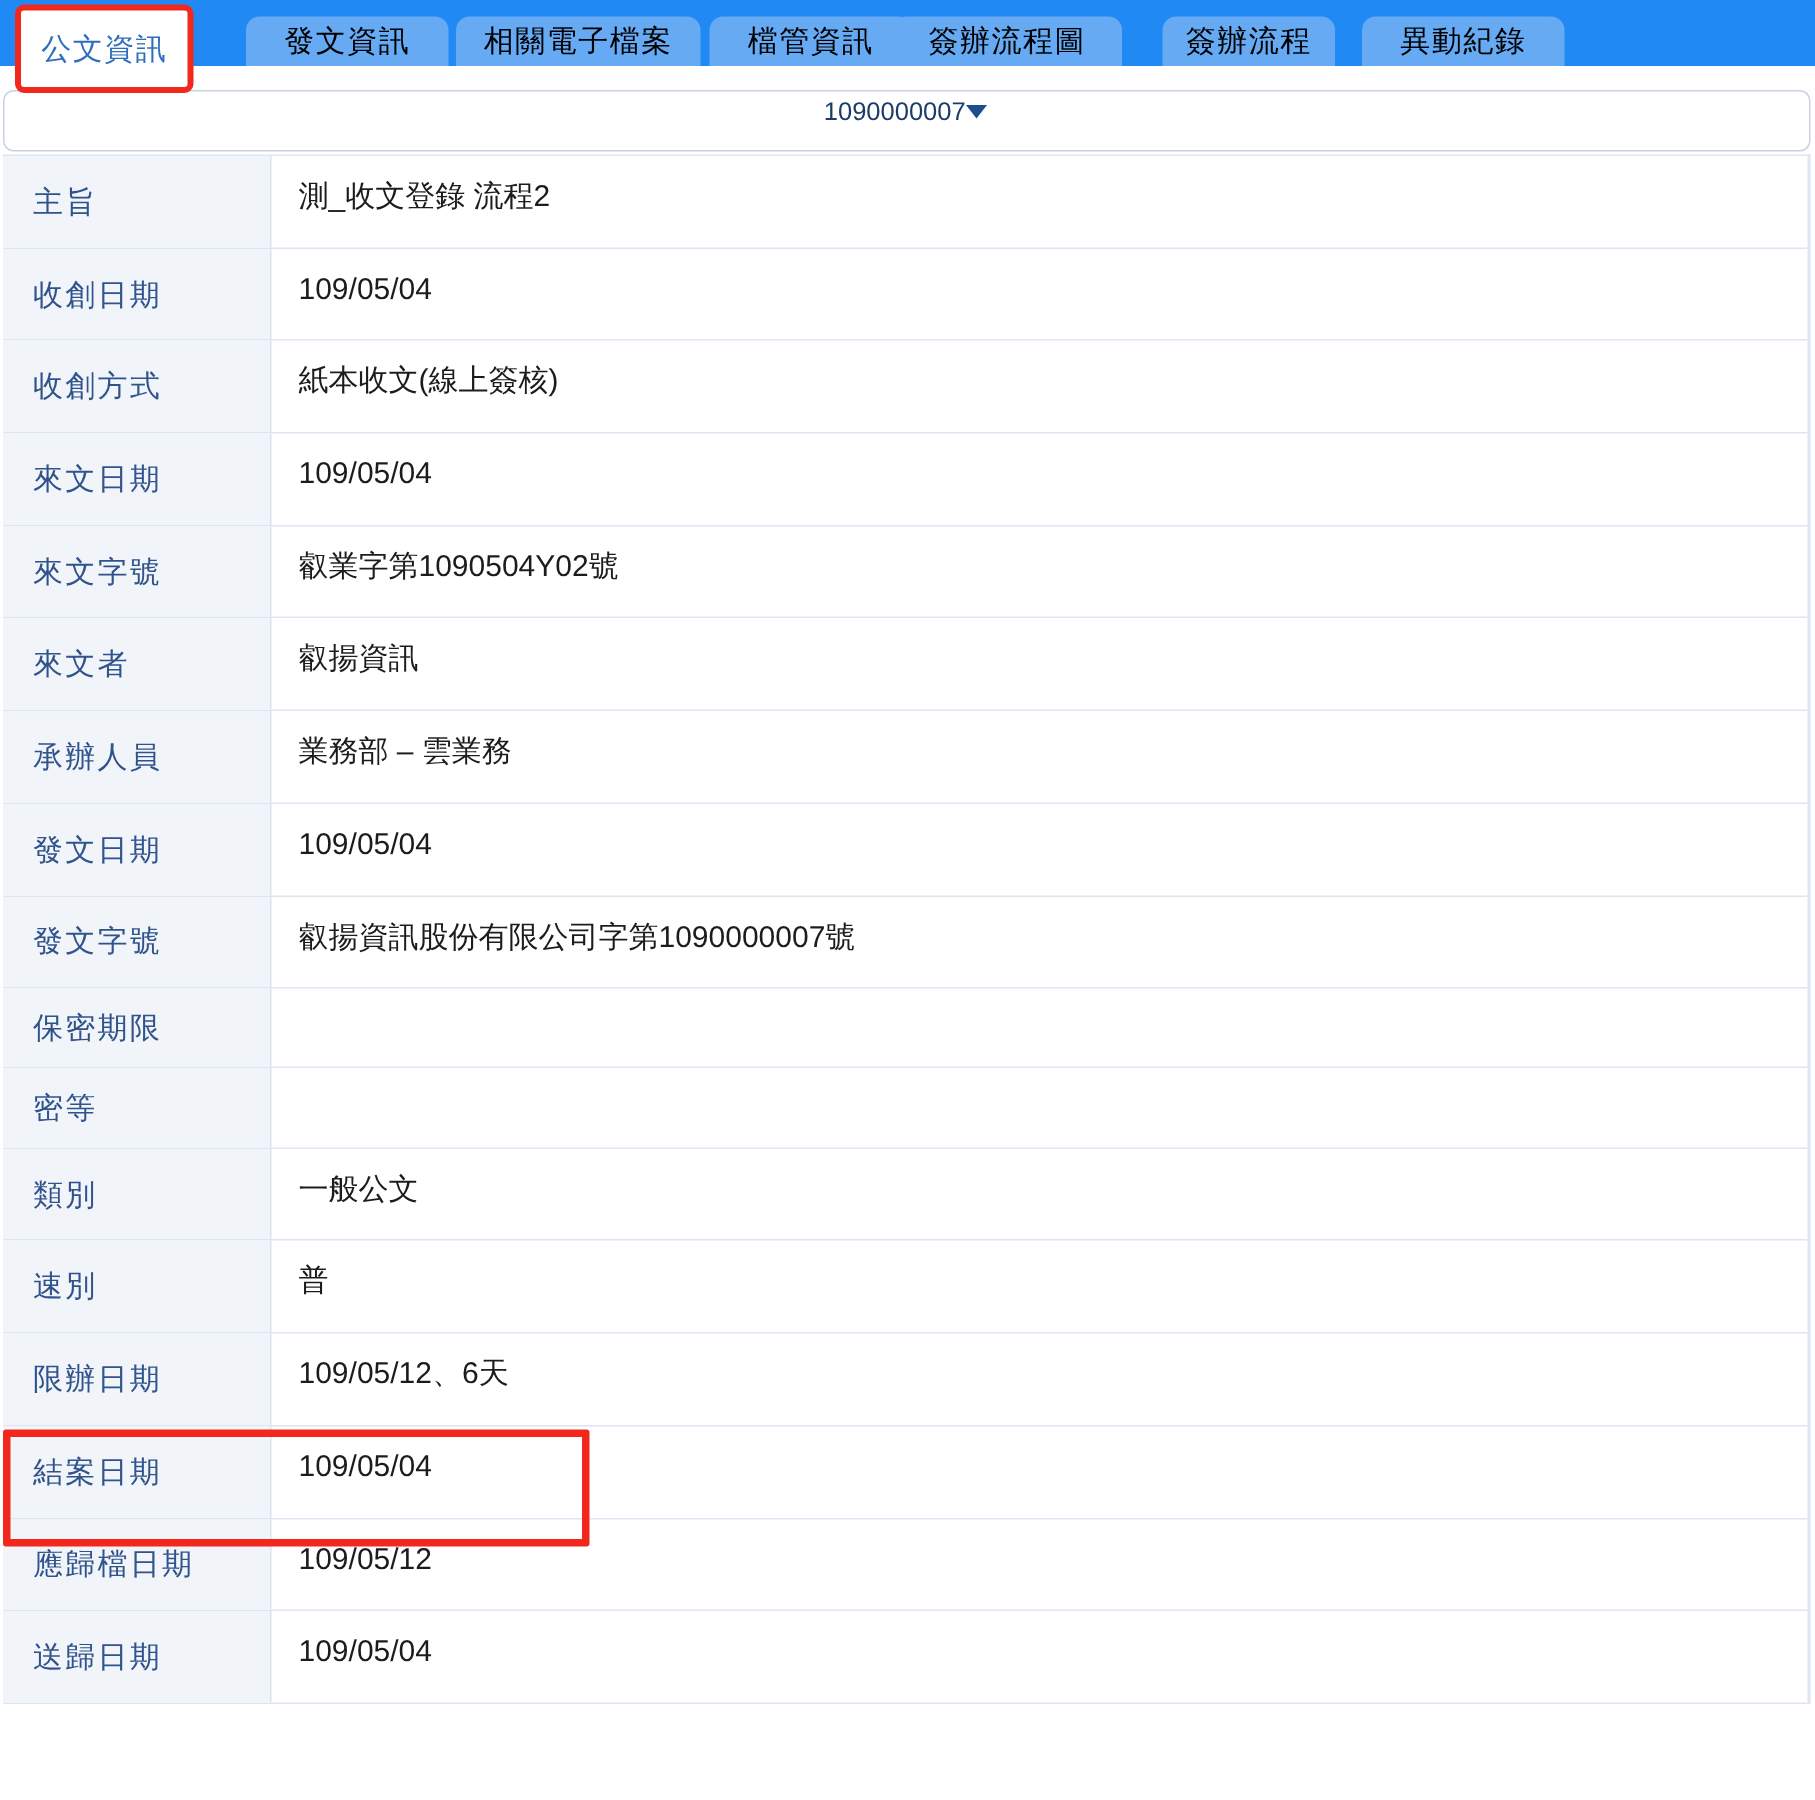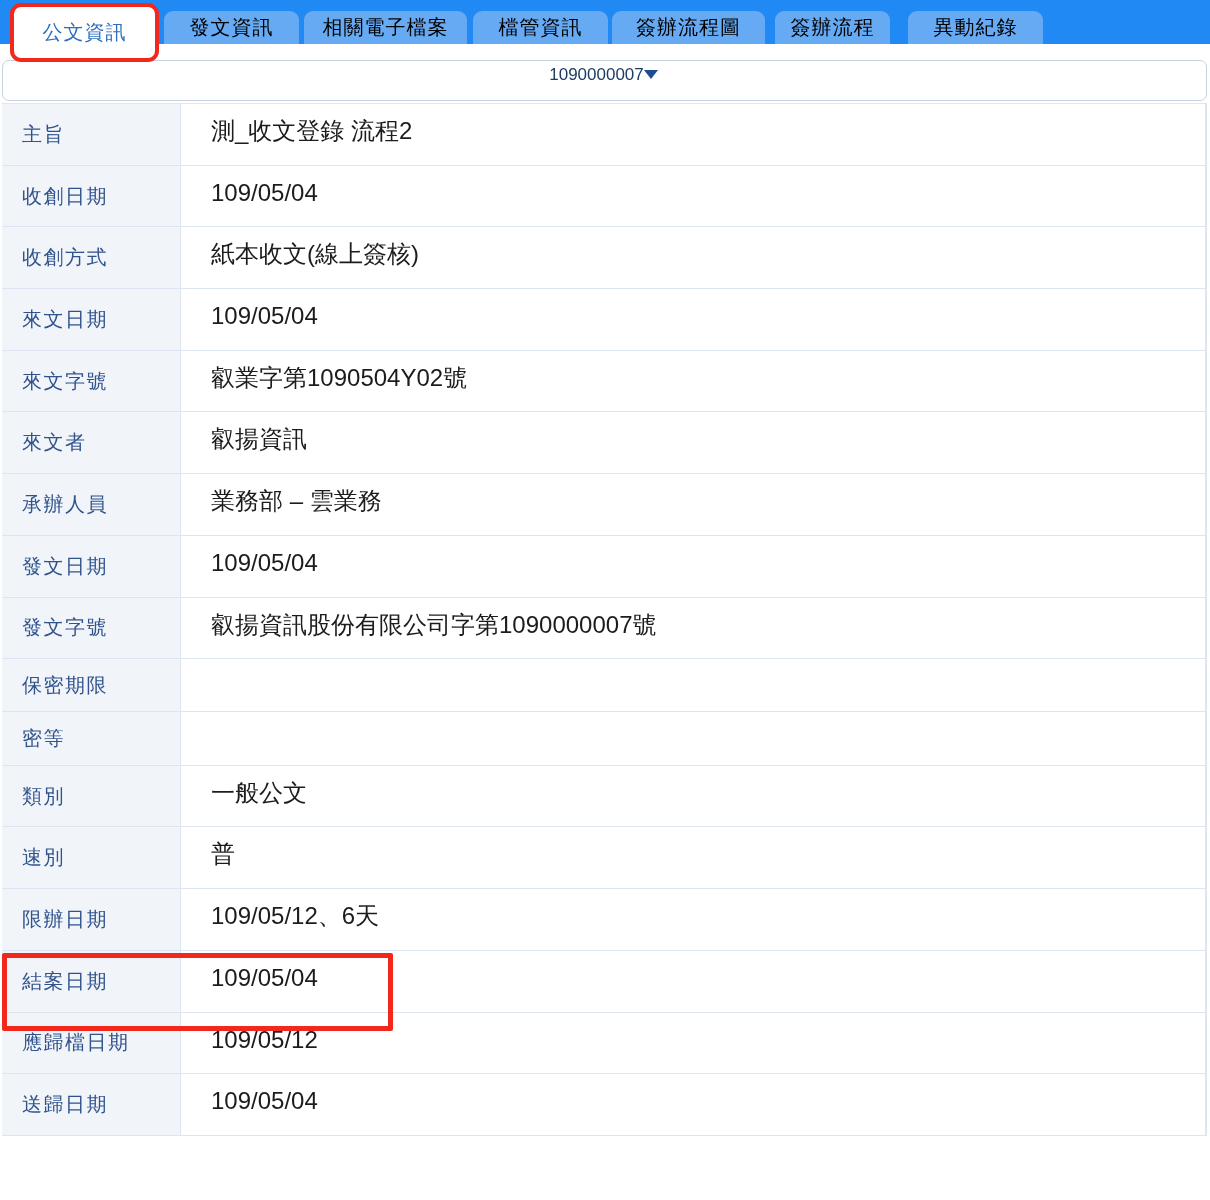--- a/index.html
+++ b/index.html
@@ -38,35 +38,35 @@
   
   .grid{margin:2px 3px 0 2px;border-top:1.5px solid var(--divider);
     border-right:2px solid var(--divider);}
   .row{position:relative;display:flex;height:61.7px;
     border-bottom:1.5px solid var(--divider);}
   .row.short{height:53.3px;}
   .row-label{width:179px;flex:0 0 179px;background:var(--label-bg);
     border-right:1.5px solid var(--divider);display:flex;align-items:center;
     padding-left:20px;color:var(--label-text);font-size:20px;
     letter-spacing:1.5px;font-weight:500;}
-  .row-value{flex:1;padding:15px 12px 0 30px;font-size:24px;
+  .row-value{flex:1;padding:15px 12px 0 18px;font-size:20px;
     line-height:24px;color:var(--value-text);}
   .row.highlighted::after{content:'';position:absolute;left:0;top:2px;
     width:381px;height:calc(100% + 7px);border:5px solid var(--accent-red);
     border-radius:2px;z-index:4;pointer-events:none;}
 </style>
 </head>
 <body>
 
 <nav class="tabbar" id="tabbar">
-    <div class="tab active" style="left: 10px; width: 149px; border-radius: 11px;">公文資訊</div>
+    <div class="tab active" style="left: 10px; width: 119px;">公文資訊</div>
     <div class="tab" style="left: 164px; width: 135px;">發文資訊</div>
     <div class="tab" style="left: 304px; width: 163px;">相關電子檔案</div>
     <div class="tab" style="left: 473px; width: 135px;">檔管資訊</div>
-    <div class="tab" style="left: 612px; width: 153px; text-align: right;">簽辦流程圖</div>
+    <div class="tab" style="left: 595px; width: 153px; text-align: right;">簽辦流程圖</div>
     <div class="tab" style="left: 775px; width: 115px;">簽辦流程</div>
     <div class="tab" style="left: 908px; width: 135px;">異動紀錄</div>
   </nav>
 
 <div class="selectbox">
   <span>1090000007</span>
   <span class="caret"></span>
 </div>
 
 <main class="grid" id="grid">

